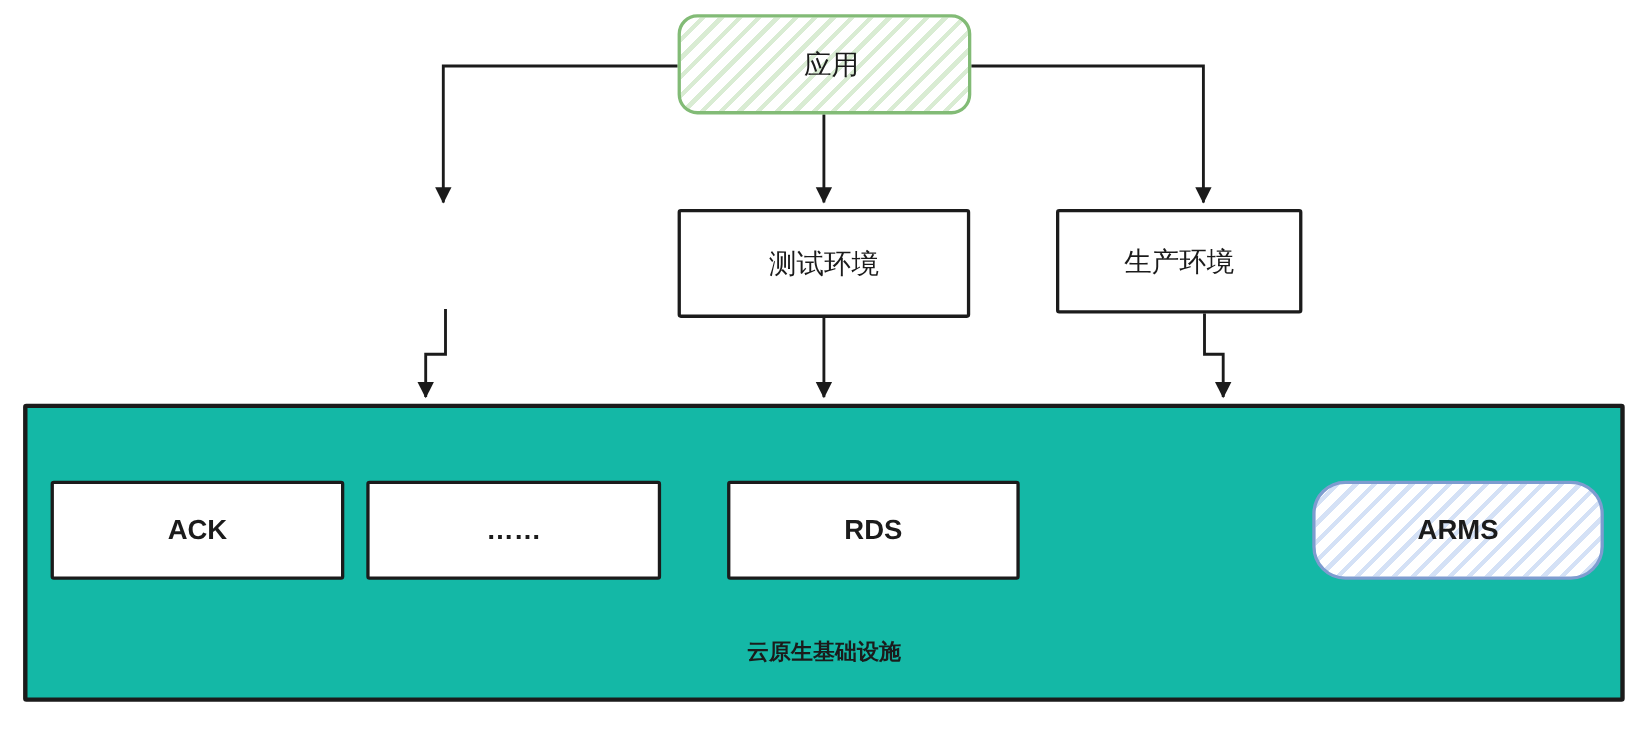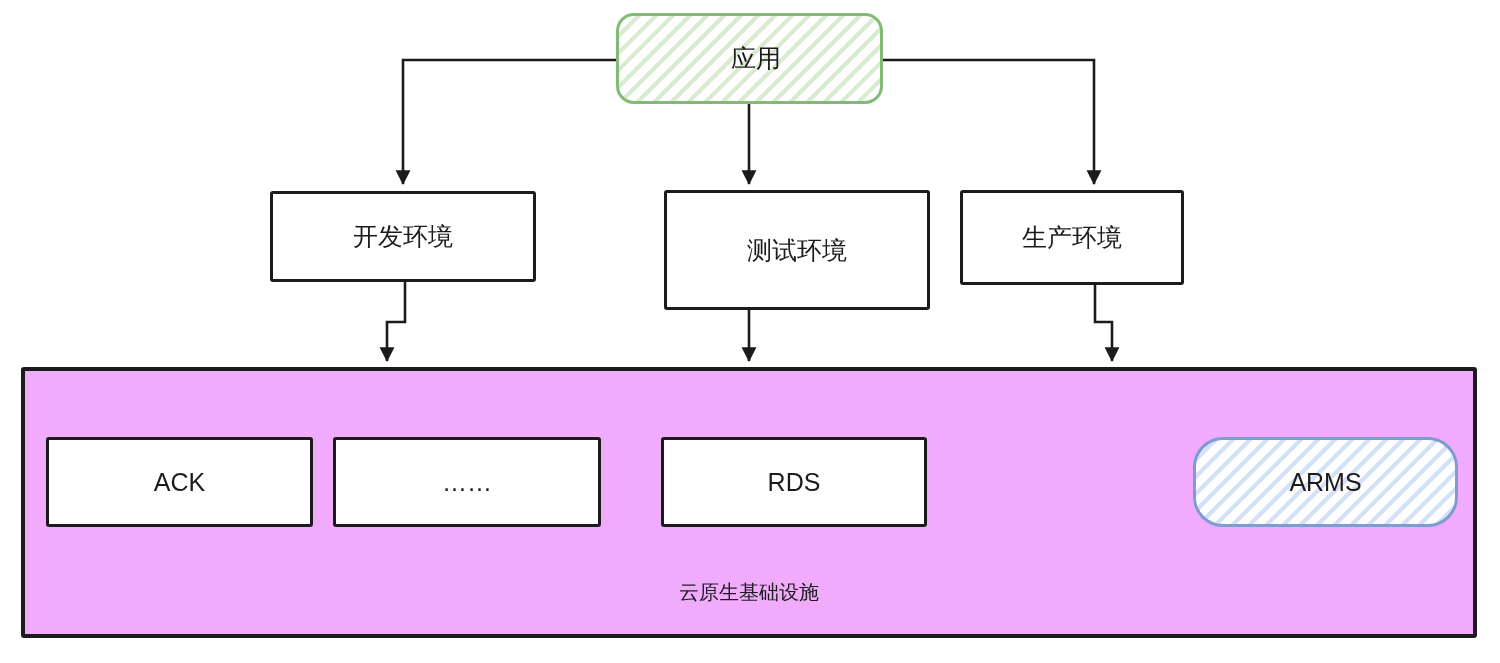--- a/index.html
+++ b/index.html
@@ -41,21 +41,22 @@
       repeating-linear-gradient(135deg,
         var(--highlight-hatch,#d4e1f6) 0px, var(--highlight-hatch,#d4e1f6) 4px,
         transparent 4px, transparent 12px),
       #ffffff;
   }
   .container-box{
     position:absolute;
     box-sizing:border-box;
     border:4px solid var(--line,#1b1b1b);
     border-radius:3px;
-    background:#f0abfc;
+    background:#14b8a6;
+    font-weight:bold;
   }
   .container-box .container-label{
     position:absolute;
     left:0;right:0;bottom:28px;
     text-align:center;
     font-size:20px;
   }
   .connector-layer{
     position:absolute;left:0;top:0;width:1500px;height:663px;
     pointer-events:none;
@@ -83,24 +84,21 @@
     <polyline points="883,60 1094,60 1094,184" marker-end="url(#arrowhead)"></polyline>
     <polyline points="405,281 405,322 387,322 387,361" marker-end="url(#arrowhead)"></polyline>
     <polyline points="749,283 749,361" marker-end="url(#arrowhead)"></polyline>
     <polyline points="1095,285 1095,322 1112,322 1112,361" marker-end="url(#arrowhead)"></polyline>
   </svg>
 
   <div class="node app" style="left:616px;top:13px;width:267px;height:91px;">
     <span class="label">应用</span>
   </div>
 
-  <div class="node" style="left:270px;top:191px;width:266px;height:91px;">
-    <span class="label">开发环境</span>
-  </div>
-  <div class="node" style="left:616px;top:190px;width:266px;height:120px;margin-left:48px;">
+  <div class="node" style="left:616px;top:190px;width:266px;height:99px;">
     <span class="label">测试环境</span>
   </div>
   <div class="node" style="left:960px;top:190px;width:224px;height:95px;">
     <span class="label">生产环境</span>
   </div>
 
   <div class="container-box" style="left:21px;top:367px;width:1456px;height:271px;">
 
     <div class="node" style="left:21px;top:66px;width:267px;height:90px;">
       <span class="label">ACK</span>

